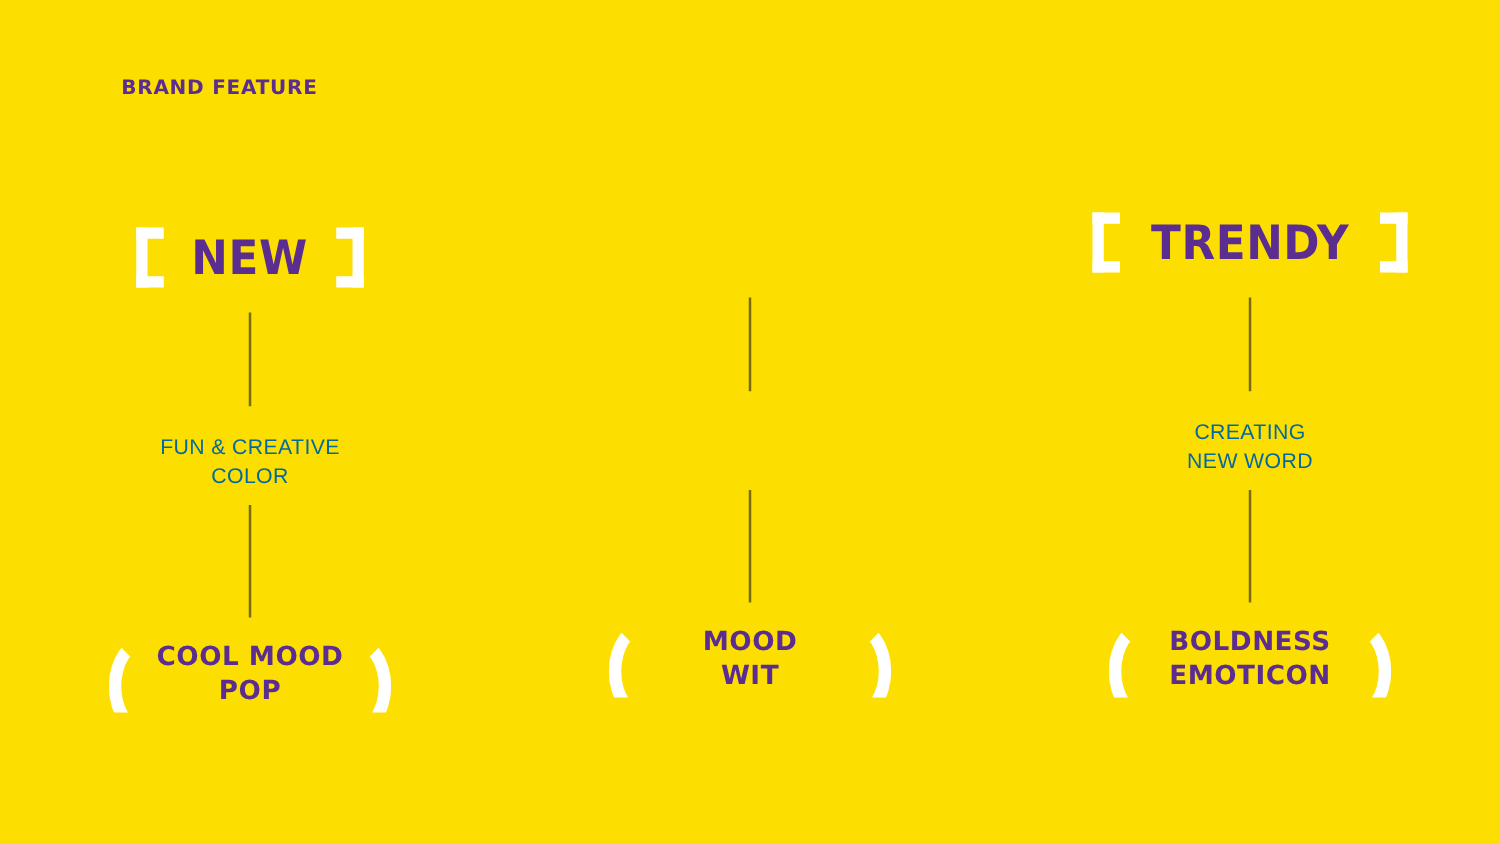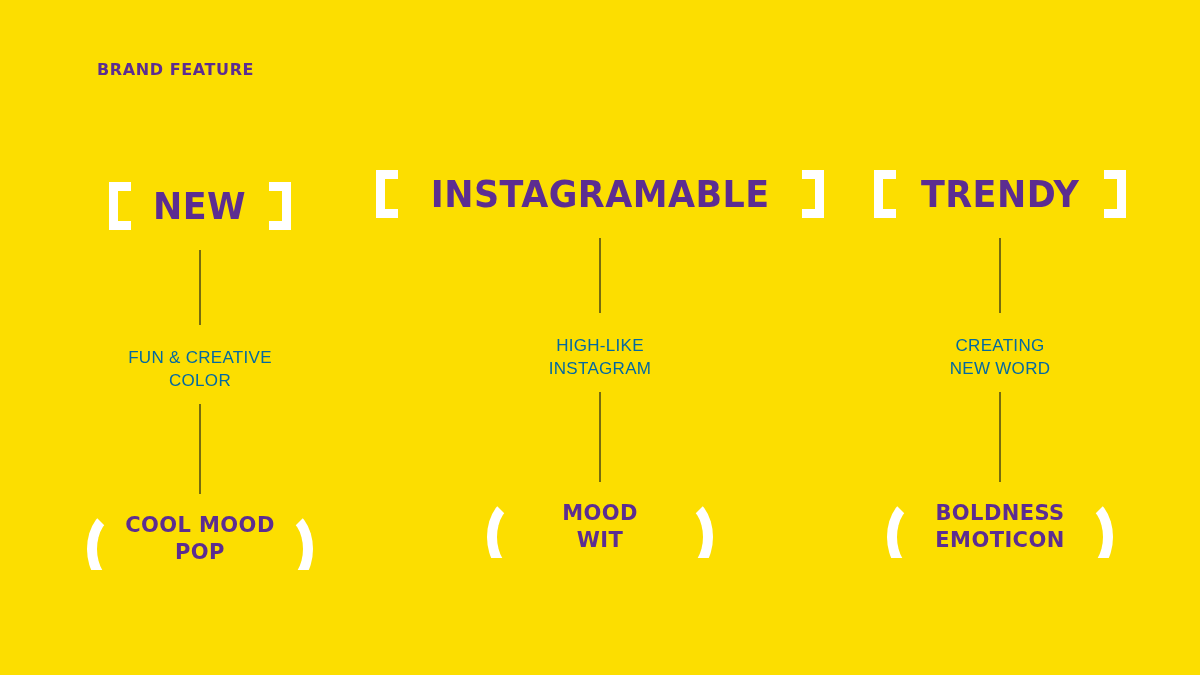--- a/index.html
+++ b/index.html
@@ -214,32 +214,23 @@
           <span class="line">COOL MOOD</span>
           <span class="line">POP</span>
         </span>
         <span class="paren right"></span>
       </div>
 
     </div>
 
     <div class="column c1">
 
-      <div class="headline-row">
-        <span class="bracket left"></span>
-        <span class="headline-text">INSTAGRAMABLE</span>
-        <span class="bracket right"></span>
-      </div>
 
       <div class="connector top"></div>
 
-      <div class="descriptor">
-        <span class="line">HIGH-LIKE</span>
-        <span class="line">INSTAGRAM</span>
-      </div>
 
       <div class="connector bottom"></div>
 
       <div class="keyword-row">
         <span class="paren left"></span>
         <span class="keyword-text">
           <span class="line">MOOD</span>
           <span class="line">WIT</span>
         </span>
         <span class="paren right"></span>

